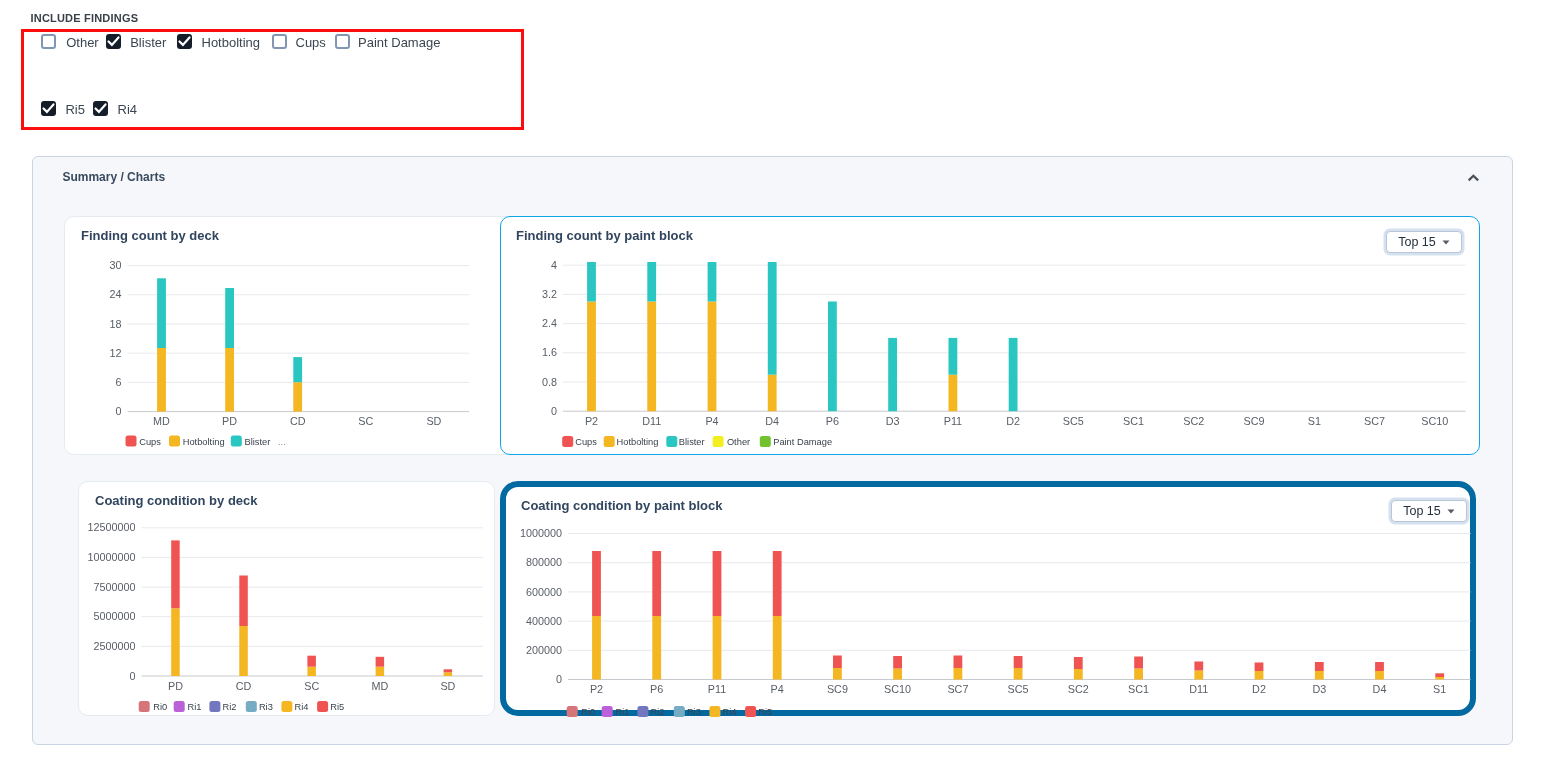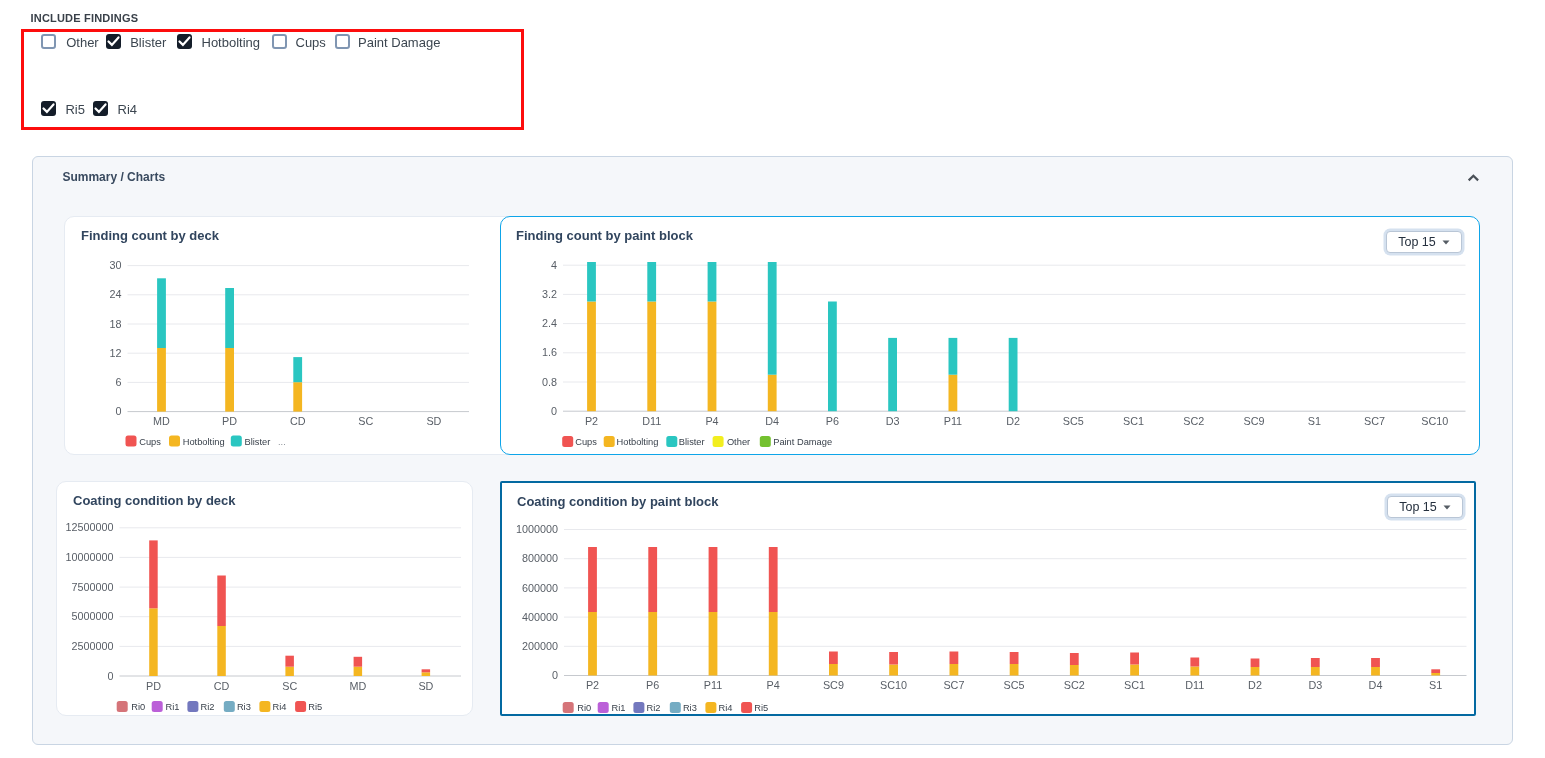--- a/index.html
+++ b/index.html
@@ -126,21 +126,21 @@
       <text x="115.5" y="228.2" font-size="9.3" fill="#3A424C">Hotbolting</text>
       <rect x="165.3" y="219.0" width="11" height="11" rx="2.5" fill="#2AC6C1"></rect>
       <text x="177.8" y="228.2" font-size="9.3" fill="#3A424C">Blister</text>
       <rect x="211.6" y="219.0" width="11" height="11" rx="2.5" fill="#F2EE1F"></rect>
       <text x="225.9" y="228.2" font-size="9.3" fill="#3A424C">Other</text>
       <rect x="258.8" y="219.0" width="11" height="11" rx="2.5" fill="#74C12F"></rect>
       <text x="272.2" y="228.2" font-size="9.3" fill="#3A424C">Paint Damage</text>
     </svg>
 </div>
 
-<div style="position:absolute;left:56px;top:481px;width:417px;height:235px;background:#fff;border:1px solid #E6EBF2;border-radius:10px;box-sizing:border-box">
+<div style="position:absolute;left:78px;top:481px;width:417px;height:235px;background:#fff;border:1px solid #E6EBF2;border-radius:10px;box-sizing:border-box">
 <div class="title" style="left:16px;top:10.8px">Coating condition by deck</div>
 <svg width="417" height="235" viewBox="0 0 417 235" style="position:absolute;left:0;top:0">
       <line x1="62.5" y1="194.0" x2="404.0" y2="194.0" stroke="#C6C9CE" stroke-width="1"></line>
       <text x="56.5" y="197.6" text-anchor="end" font-size="10.8" fill="#585E66">0</text>
       <line x1="62.5" y1="164.4" x2="404.0" y2="164.4" stroke="#E8E9ED" stroke-width="1"></line>
       <text x="56.5" y="168.0" text-anchor="end" font-size="10.8" fill="#585E66">2500000</text>
       <line x1="62.5" y1="134.7" x2="404.0" y2="134.7" stroke="#E8E9ED" stroke-width="1"></line>
       <text x="56.5" y="138.3" text-anchor="end" font-size="10.8" fill="#585E66">5000000</text>
       <line x1="62.5" y1="105.1" x2="404.0" y2="105.1" stroke="#E8E9ED" stroke-width="1"></line>
       <text x="56.5" y="108.7" text-anchor="end" font-size="10.8" fill="#585E66">7500000</text>
@@ -171,21 +171,21 @@
       <text x="143.5" y="228.2" font-size="9.3" fill="#3A424C">Ri2</text>
       <rect x="166.8" y="219.0" width="11" height="11" rx="2.5" fill="#75ACC3"></rect>
       <text x="179.9" y="228.2" font-size="9.3" fill="#3A424C">Ri3</text>
       <rect x="202.4" y="219.0" width="11" height="11" rx="2.5" fill="#F4B621"></rect>
       <text x="215.6" y="228.2" font-size="9.3" fill="#3A424C">Ri4</text>
       <rect x="238.1" y="219.0" width="11" height="11" rx="2.5" fill="#F05452"></rect>
       <text x="251.2" y="228.2" font-size="9.3" fill="#3A424C">Ri5</text>
     </svg>
 </div>
 
-<div style="position:absolute;left:500px;top:481px;width:976px;height:235px;background:#fff;border:2px solid #0369a1;border-radius:2px;box-sizing:border-box">
+<div style="position:absolute;left:500px;top:481px;width:976px;height:235px;background:#fff;border:6px solid #0369a1;border-radius:18px;box-sizing:border-box">
 <div class="title" style="left:15px;top:10.8px">Coating condition by paint block</div>
 <div style="position:absolute;left:885px;top:13px;width:76px;height:22px;background:#fff;border:1px solid #B9C6D6;border-radius:4px;box-shadow:0 0 0 2.5px #D5E1EF;box-sizing:border-box;display:flex;align-items:center;justify-content:center;gap:6px">
       <span style="font-size:12.5px;color:#25303E">Top 15</span>
       <svg width="8" height="5" viewBox="0 0 8 5">
         <path d="M0.5 0.5 L4 4.5 L7.5 0.5 Z" fill="#555C64"></path>
       </svg>
     </div>
 <svg width="980" height="235" viewBox="0 0 980 235" style="position:absolute;left:0;top:0">
       <line x1="62.0" y1="192.5" x2="964.5" y2="192.5" stroke="#C6C9CE" stroke-width="1"></line>
       <text x="56.0" y="196.1" text-anchor="end" font-size="10.8" fill="#585E66">0</text>

